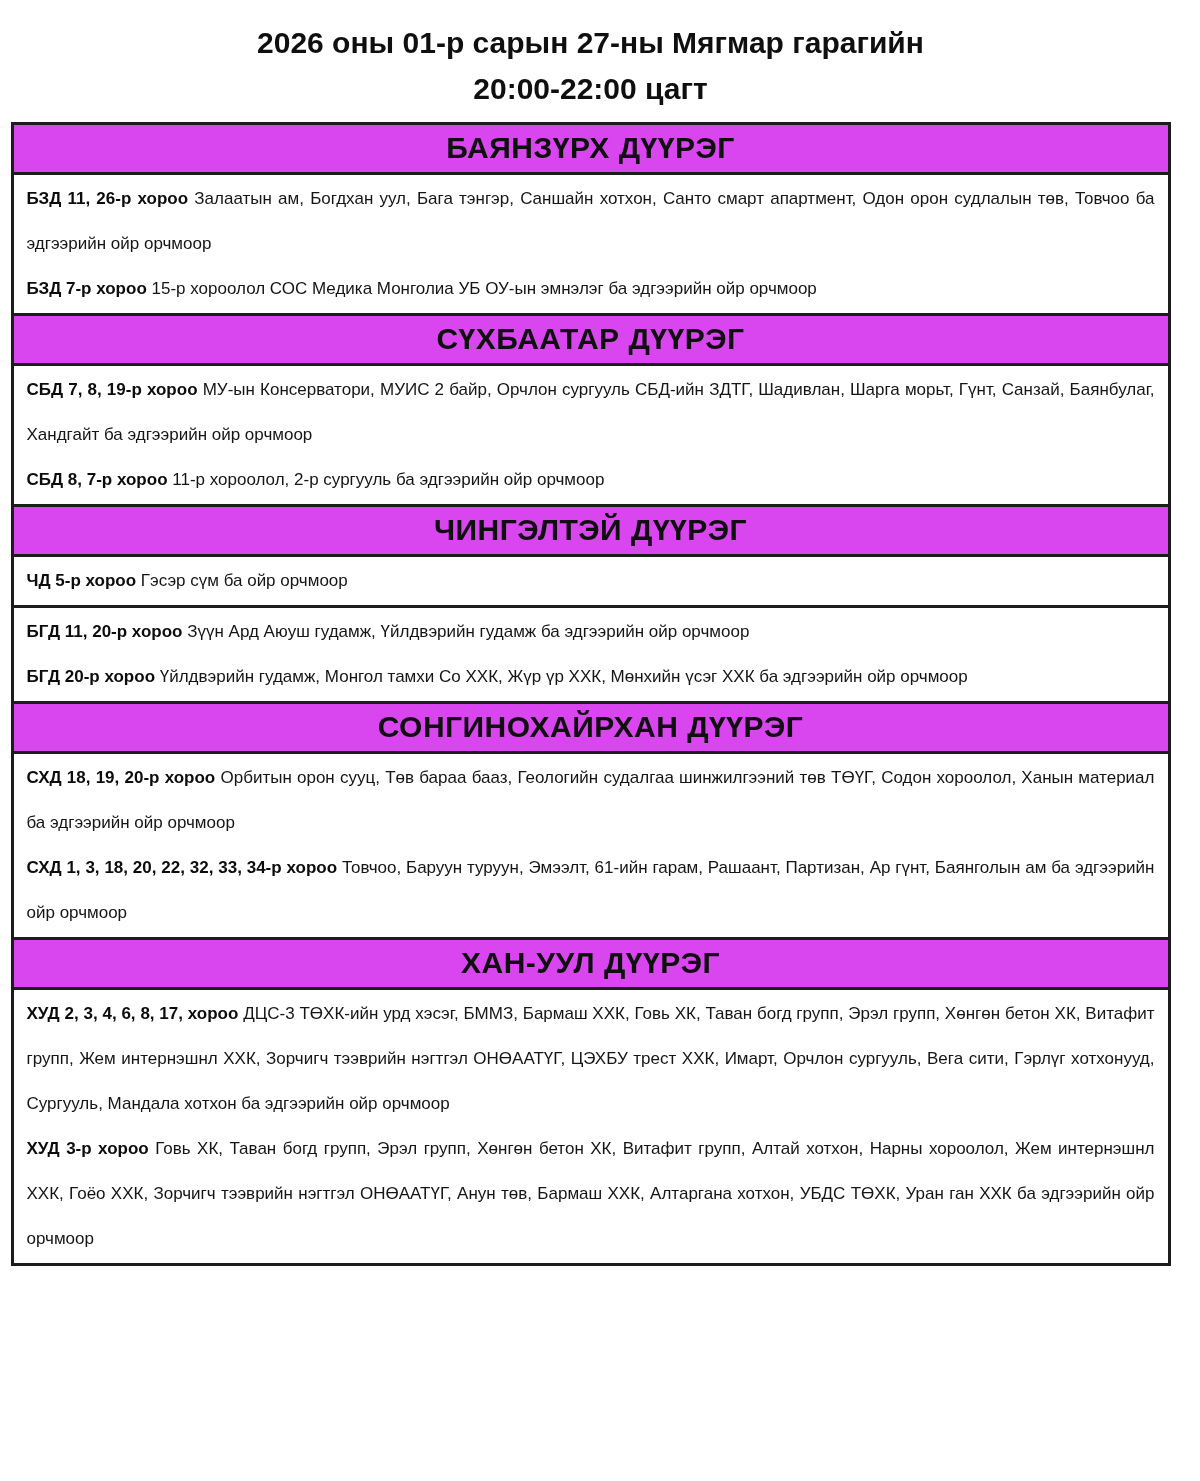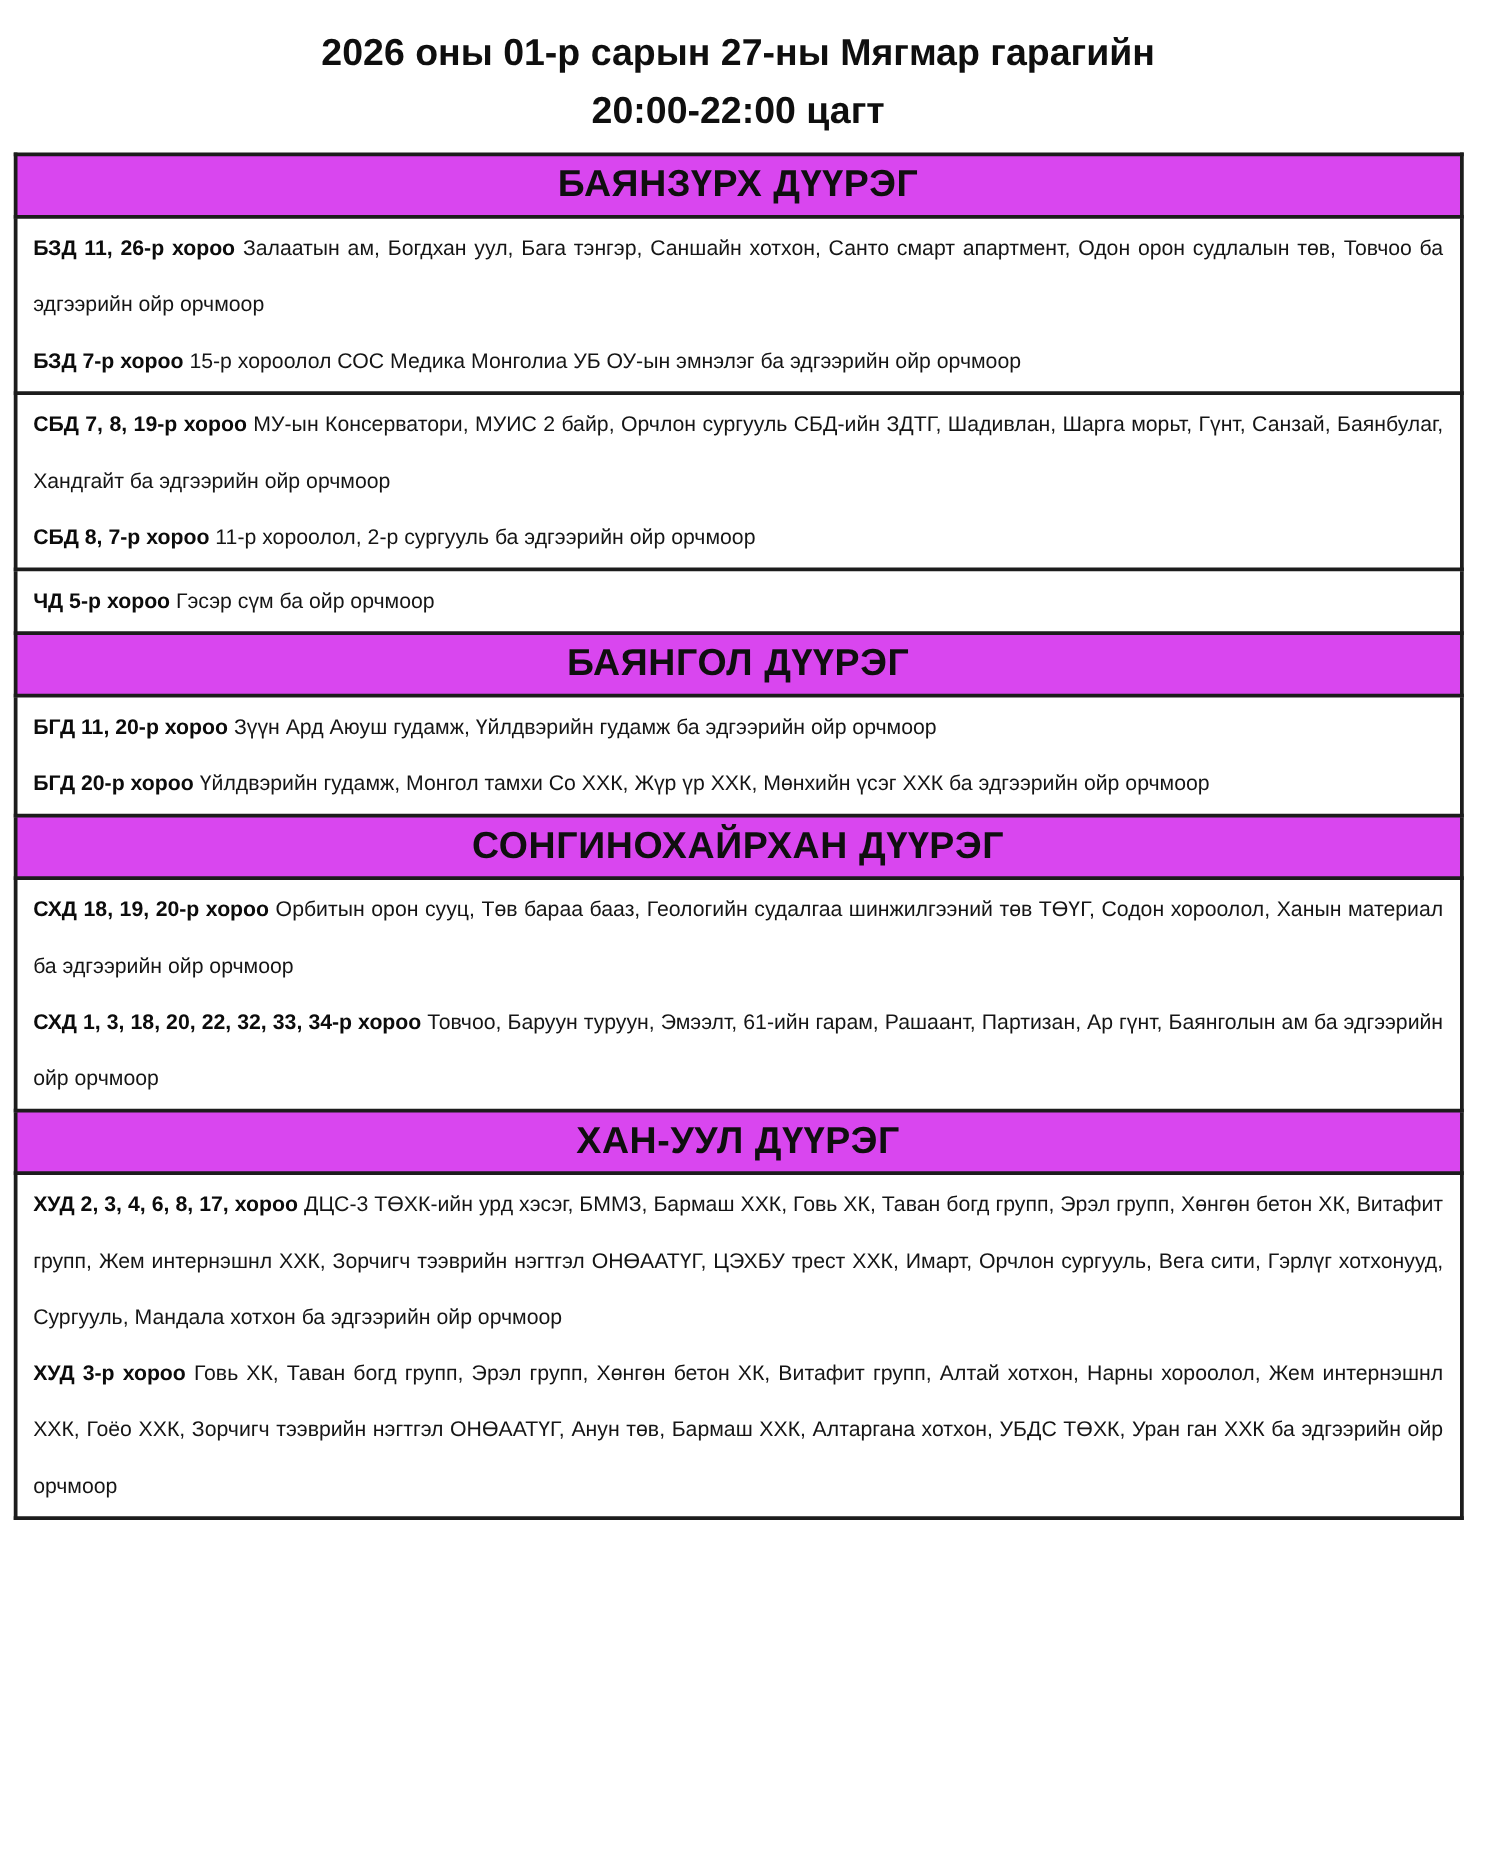--- a/index.html
+++ b/index.html
@@ -84,35 +84,38 @@
         <td class="district-header">БАЯНЗҮРХ ДҮҮРЭГ</td>
       </tr>
       <tr>
         <td class="district-body">
           <p class="entry"><strong>БЗД 11, 26-р хороо</strong> <span>Залаатын ам, Богдхан уул, Бага тэнгэр, Саншайн хотхон, Санто смарт апартмент, Одон орон судлалын төв, Товчоо ба эдгээрийн ойр орчмоор</span></p>
           <p class="entry"><strong>БЗД 7-р хороо</strong> <span>15-р хороолол СОС Медика Монголиа УБ ОУ-ын эмнэлэг ба эдгээрийн ойр орчмоор</span></p>
         </td>
       </tr>
 
       <tr>
+        <td class="district-header">СҮХБААТАР ДҮҮРЭГ</td>
+      </tr>
+      <tr>
         <td class="district-body">
           <p class="entry"><strong>СБД 7, 8, 19-р хороо</strong> <span>МУ-ын Консерватори, МУИС 2 байр, Орчлон сургууль СБД-ийн ЗДТГ, Шадивлан, Шарга морьт, Гүнт, Санзай, Баянбулаг, Хандгайт ба эдгээрийн ойр орчмоор</span></p>
           <p class="entry"><strong>СБД 8, 7-р хороо</strong> <span>11-р хороолол, 2-р сургууль ба эдгээрийн ойр орчмоор</span></p>
         </td>
       </tr>
 
       <tr>
+        <td class="district-header">ЧИНГЭЛТЭЙ ДҮҮРЭГ</td>
+      </tr>
+      <tr>
         <td class="district-body">
           <p class="entry"><strong>ЧД 5-р хороо</strong> <span>Гэсэр сүм ба ойр орчмоор</span></p>
         </td>
       </tr>
 
-      <tr>
-        <td class="district-header">БАЯНГОЛ ДҮҮРЭГ</td>
-      </tr>
       <tr>
         <td class="district-body">
           <p class="entry"><strong>БГД 11, 20-р хороо</strong> <span>Зүүн Ард Аюуш гудамж, Үйлдвэрийн гудамж ба эдгээрийн ойр орчмоор</span></p>
           <p class="entry"><strong>БГД 20-р хороо</strong> <span>Үйлдвэрийн гудамж, Монгол тамхи Со ХХК, Жүр үр ХХК, Мөнхийн үсэг ХХК ба эдгээрийн ойр орчмоор</span></p>
         </td>
       </tr>
 
       <tr>
         <td class="district-header">СОНГИНОХАЙРХАН ДҮҮРЭГ</td>
       </tr>

